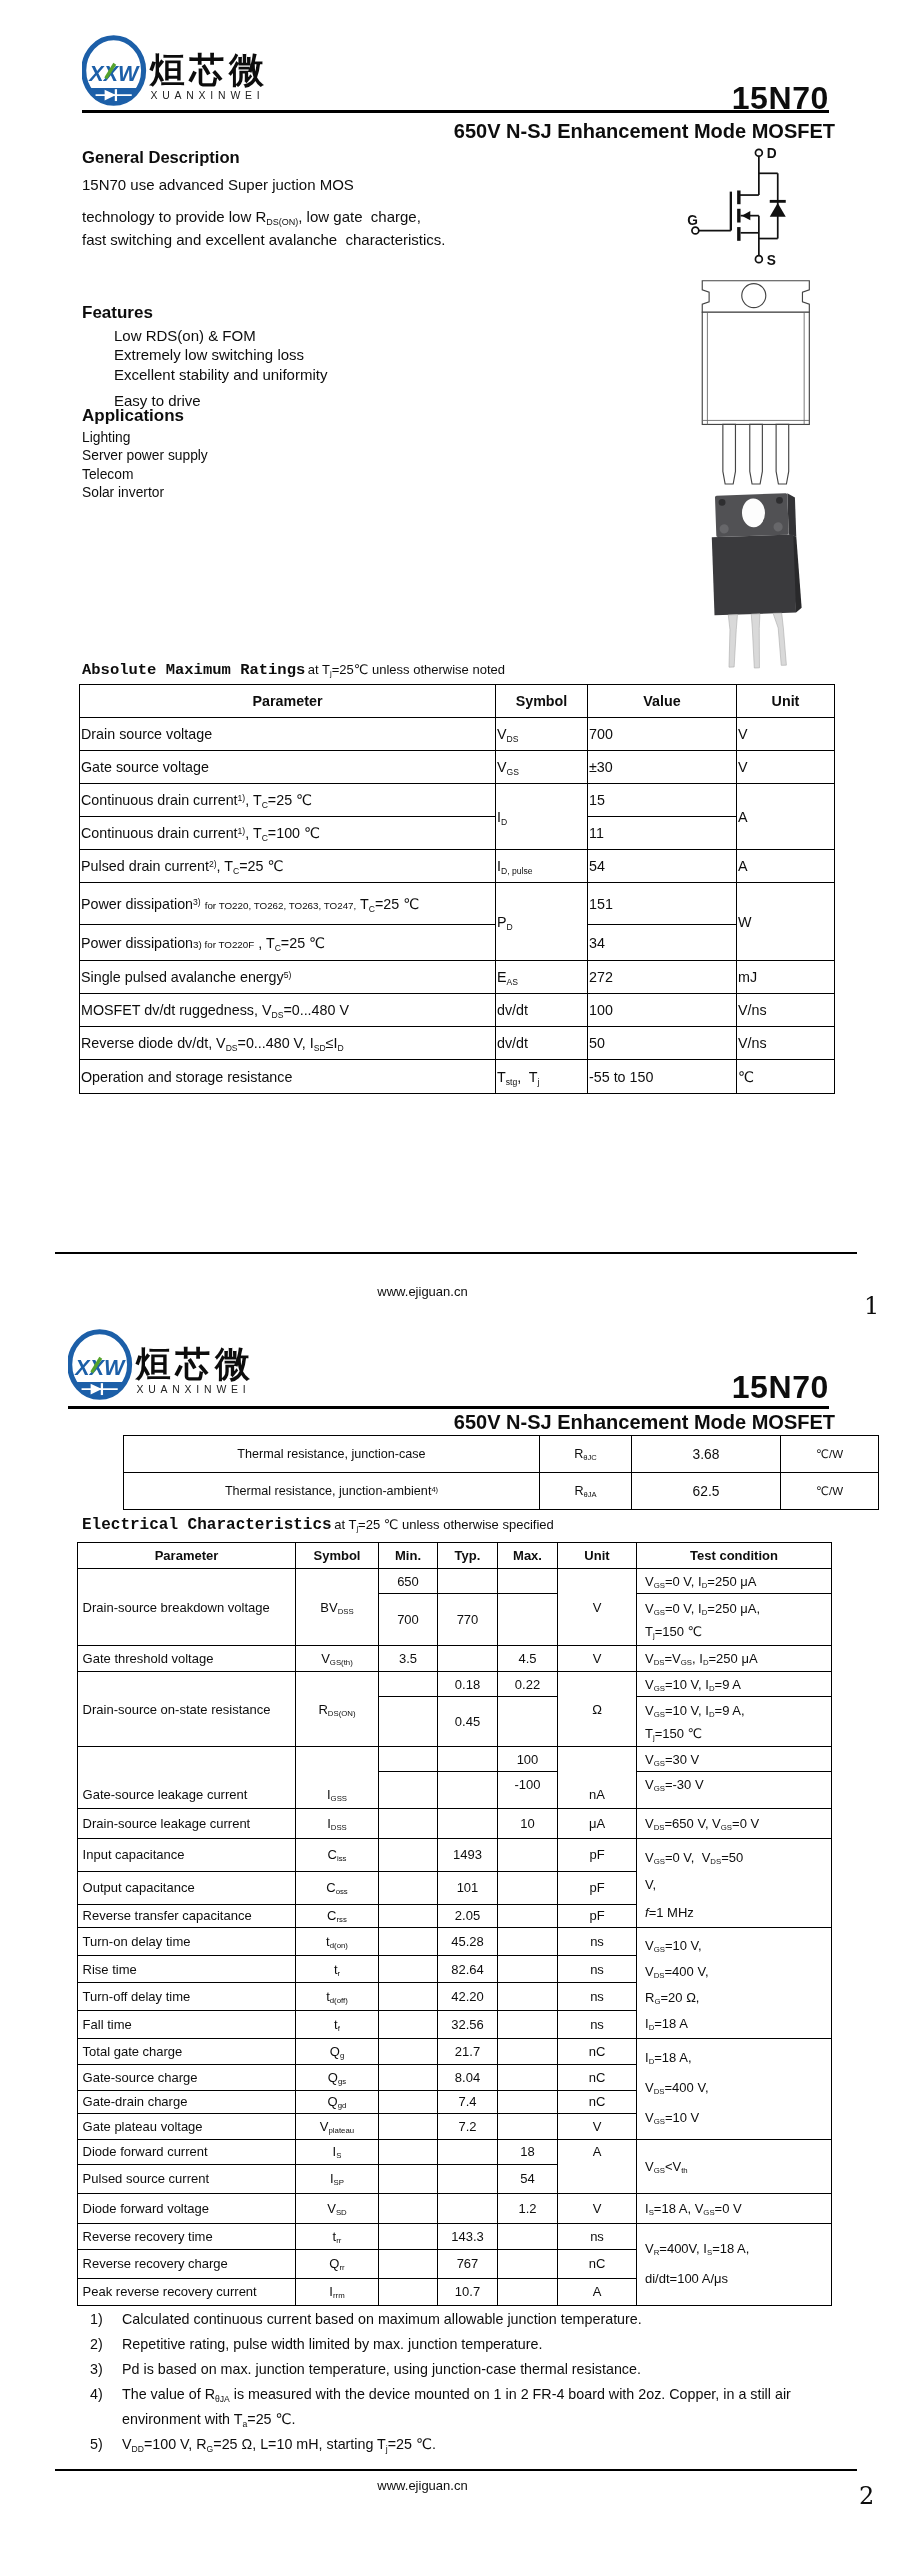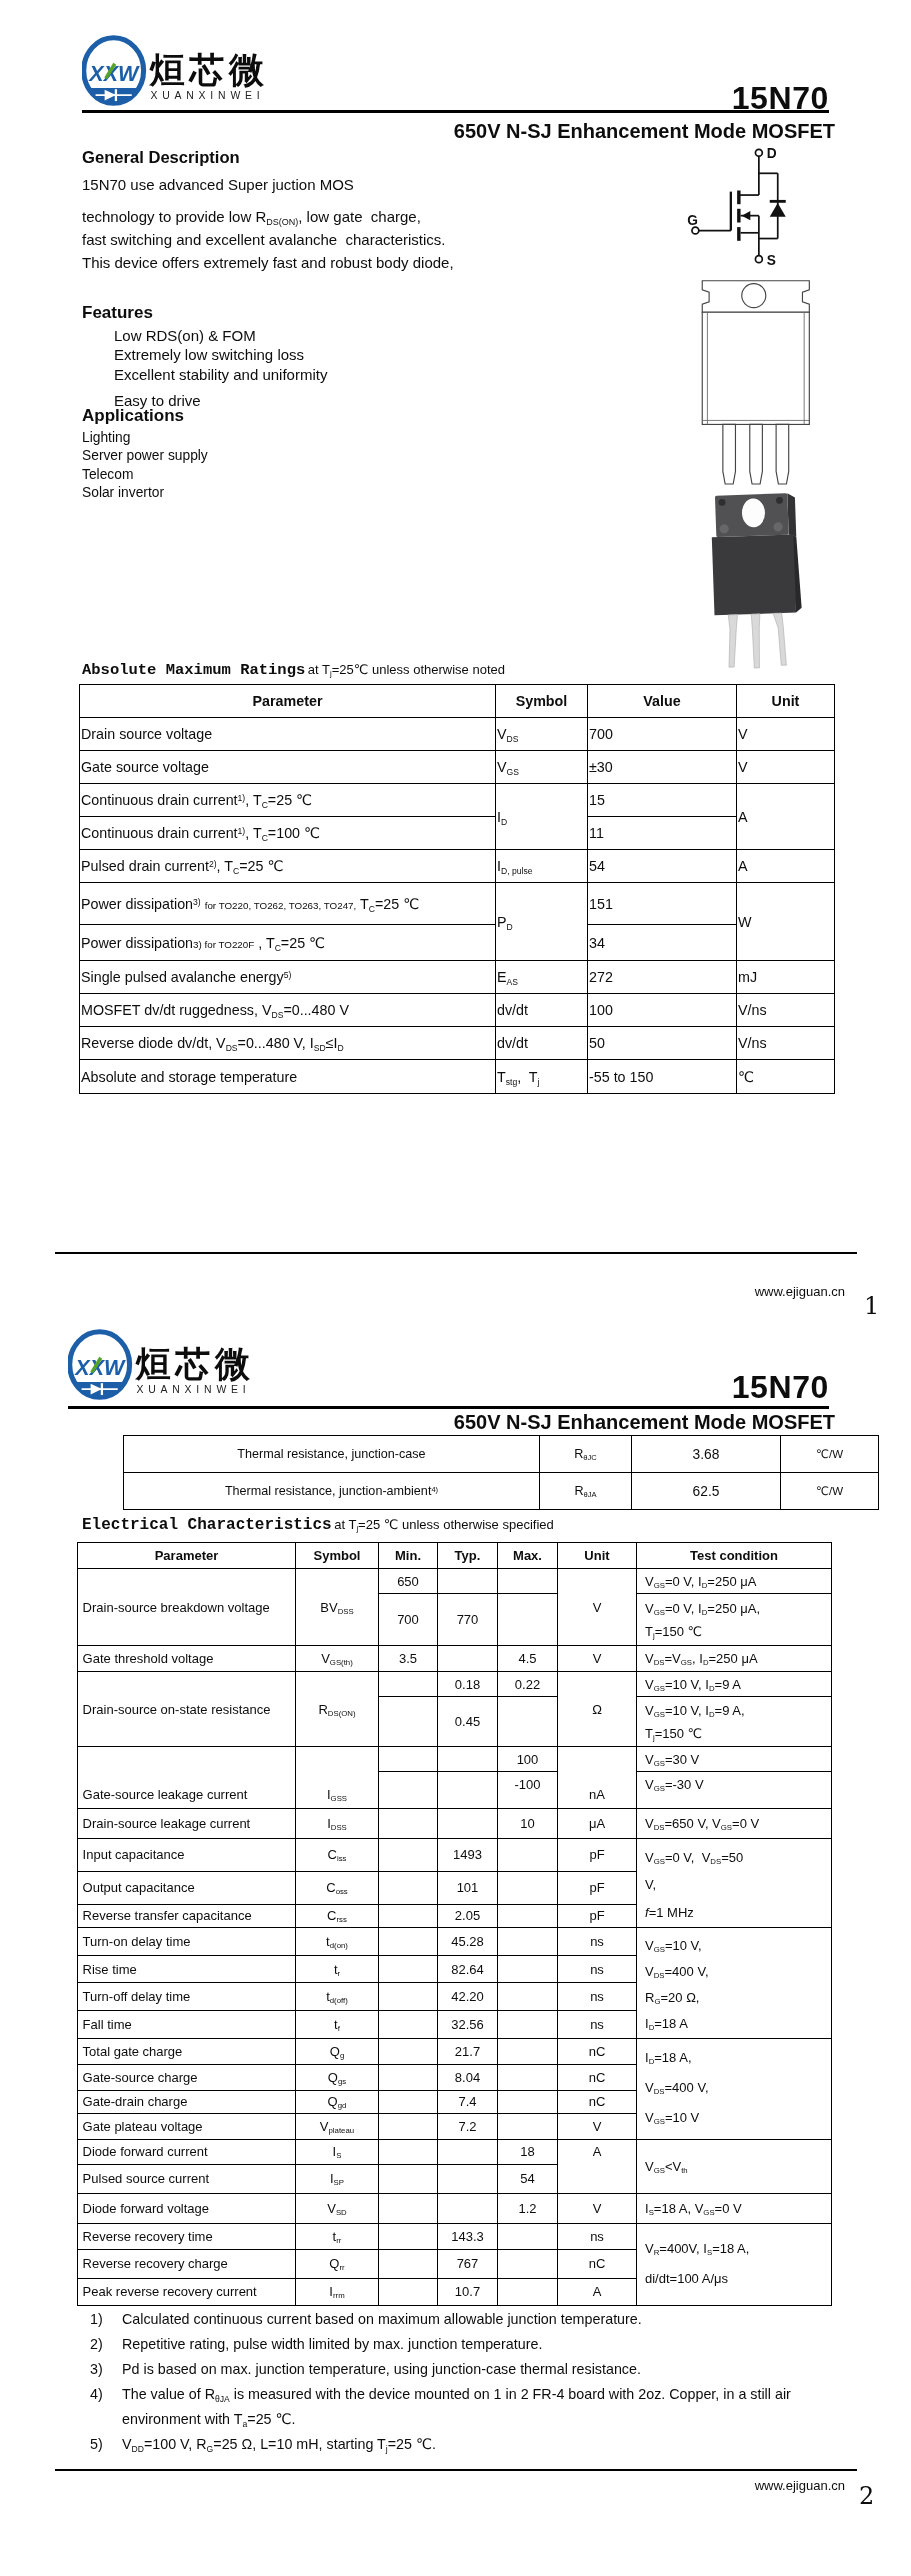--- a/index.html
+++ b/index.html
@@ -40,21 +40,21 @@
   
   .tbl-head .h-bold{font-size:15.5px;font-weight:bold;font-family:Liberation Mono, monospace;}
   .tbl-head .h-suffix{font-size:13px;}
   .ec-head .h-bold{font-size:16px;}
   
   .note{display:flex;font-size:14.3px;line-height:25px;}
   .note-num{width:32px;padding-left:8px;flex:none;}
   .note-text{flex:1;}
   
   .footer-rule{background:#000;height:2.3px;}
-  .footer-url{width:845px;text-align:right;font-size:13px;}
+  .footer-url{width:845px;text-align:center;font-size:13px;}
   .page-num{font-family:"DejaVu Serif","Liberation Serif",serif;font-size:24px;}
   
   .logo-svg{width:195px;height:77px;}
 </style>
 </head>
 <body>
 
 <div class="canvas">
 
   <svg class="abs logo-svg" style="left:82px;top:34px;" viewBox="0 0 345 135">
@@ -71,21 +71,20 @@
 
   <div class="abs part-number" style="right:82px;top:80px;">15N70</div>
   <div class="abs rule" style="left:82px;top:110px;width:747px;"></div>
   <div class="abs subtitle" style="right:76px;top:120px;">650V N-SJ Enhancement Mode MOSFET</div>
 
   <div class="abs sec-title" style="left:82px;top:148px;font-size:16.6px;">General Description</div>
   <div class="abs" style="left:82px;top:173px;width:436px;">
     <div class="gd-line" style="margin-bottom:9.2px;">15N70 use advanced Super juction MOS</div>
     <div class="gd-line">technology to provide low R<sub>DS(ON)</sub>, low gate  charge,</div>
     <div class="gd-line">fast switching and excellent avalanche  characteristics.</div>
-    <div class="gd-line">This device offers extremely fast and robust body diode,</div>
   </div>
 
   <div class="abs sec-title" style="left:82px;top:303px;">Features</div>
   <div class="abs" style="left:82px;top:326px;margin-left:32px;">
     <div class="feat-item">Low RDS(on) &amp; FOM</div>
     <div class="feat-item">Extremely low switching loss</div>
     <div class="feat-item" style="line-height:22px;">Excellent stability and uniformity</div>
     <div class="feat-item" style="line-height:23px;margin-top:3.4px;">Easy to drive</div>
   </div>
 
@@ -230,21 +229,21 @@
         <td>100</td>
         <td>V/ns</td>
       </tr>
       <tr style="height:33px;">
         <td>Reverse diode dv/dt, V<sub>DS</sub>=0...480 V, I<sub>SD</sub>≤I<sub>D</sub></td>
         <td>dv/dt</td>
         <td>50</td>
         <td>V/ns</td>
       </tr>
       <tr style="height:34px;">
-        <td>Absolute and storage temperature</td>
+        <td>Operation and storage resistance</td>
         <td>T<sub>stg</sub>,&nbsp; T<sub>j</sub></td>
         <td>-55 to 150</td>
         <td>℃</td>
       </tr>
     </tbody>
   </table>
 
   <div class="abs footer-rule" style="left:55px;top:1252px;width:802px;"></div>
   <div class="abs footer-url" style="left:0;top:1284px;">www.ejiguan.cn</div>
   <div class="abs page-num" style="left:864px;top:1292px;">1</div>

